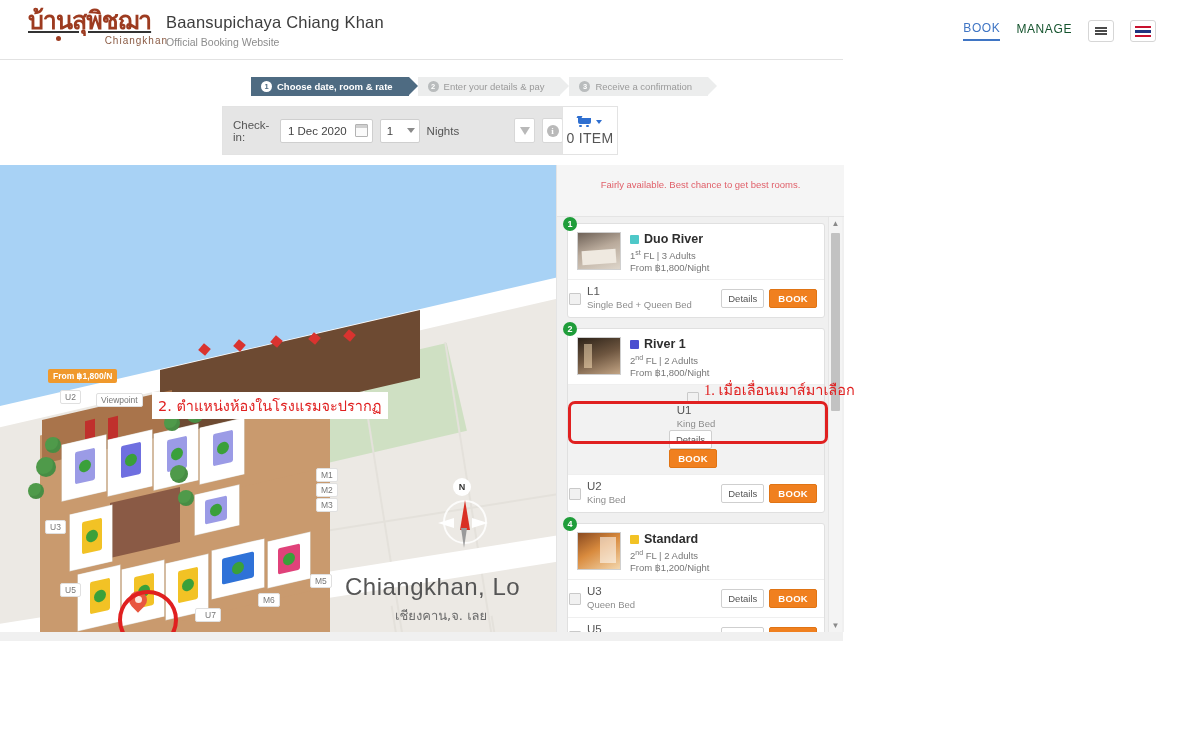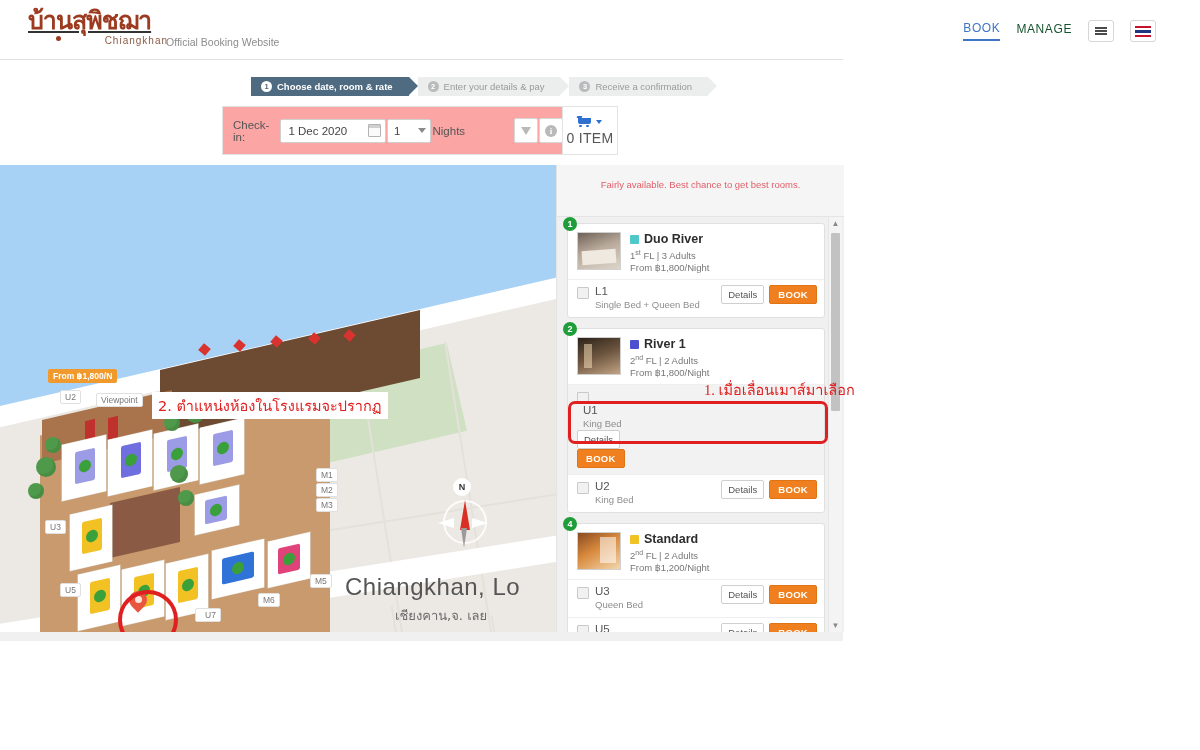--- a/index.html
+++ b/index.html
@@ -60,21 +60,21 @@
   .step.active:after{border-left-color:#4e6b82;}
   .step .num{
     width:11px;height:11px;border-radius:50%;background:#b9bcbd;color:#fff;
     font-size:7.5px;display:flex;align-items:center;justify-content:center;margin-right:5px;font-weight:bold;
   }
   .step.active .num{background:#fff;color:#4e6b82;}
 
   
   .searchbar{
     position:absolute;left:222px;top:106px;width:330px;height:47px;
-    background:#fca5a5;border:1px solid #e3e3e3;display:flex;align-items:center;padding:0 10px;gap:1px;
+    background:#e5e5e5;border:1px solid #e3e3e3;display:flex;align-items:center;padding:0 10px;gap:7px;
   }
   .lbl{font-size:11.5px;color:#555;}
   .date-field{
     width:97px;height:22px;border:1px solid #cfcfcf;background:#fff;border-radius:2px;
     display:flex;align-items:center;justify-content:space-between;padding:0 4px 0 7px;
   }
   .date-field span{font-size:11.5px;color:#444;}
   .cal-ic{width:11px;height:11px;border:1px solid #b3b3b3;border-radius:1px;position:relative;background:#fafafa;}
   .cal-ic:before{content:"";position:absolute;left:0;top:0;width:11px;height:3px;background:#cfcfcf;}
   .nights-field{
@@ -209,21 +209,21 @@
   .th-std:after{content:"";position:absolute;left:22px;top:4px;width:16px;height:26px;background:rgba(255,255,255,.55);}
   .card-info{margin-left:9px;}
   .rtitle{display:flex;align-items:center;gap:5px;}
   .swatch{width:9px;height:9px;border-radius:1px;}
   .rname{font-size:12.5px;font-weight:bold;color:#2d2d2d;}
   .rmeta{font-size:9.5px;color:#777;margin-top:3px;}
   .rmeta sup{font-size:7px;}
   .rprice{font-size:9.5px;color:#777;margin-top:1px;}
 
   .room-row{
-    display:flex;align-items:flex-start;padding:5px 7px 6px 9px;border-top:1px solid #efefef;position:relative;
+    display:flex;align-items:center;padding:5px 7px 6px 1px;border-top:1px solid #efefef;position:relative;
   }
   .room-row.highlight{background:#f2f2f2;flex-direction:column;}
   .rbchk{width:10px;height:10px;border:1px solid #c9c9c9;background:#f1f1f1;border-radius:1px;flex:0 0 auto;margin-top:2px;}
   .room-txt{margin-left:6px;flex:1;}
   .room-code{font-size:11.5px;color:#555;line-height:13px;}
   .room-bed{font-size:9.5px;color:#8d8d8d;line-height:12px;margin-top:1px;}
   .btn-details{
     border:1px solid #cfcfcf;background:#fff;border-radius:2px;font-size:9.5px;color:#555;
     padding:3px 6px;cursor:pointer;margin-right:5px;
   }
@@ -237,20 +237,21 @@
 <body>
 
 <div class="page">
 
   <div class="header">
     <div class="brand">
       <div class="brand-thai">บ้านสุพิชฌา</div>
       <div class="brand-dot"></div>
       <div class="brand-sub">Chiangkhan</div>
     </div>
+    <div class="hotel-name">Baansupichaya Chiang Khan</div>
     <div class="hotel-sub">Official Booking Website</div>
 
     <div class="nav">
       <div class="nav-link active">BOOK</div>
       <div class="nav-link">MANAGE</div>
       <div class="nav-btn">
         <div class="burger">
             <span></span>
             <span></span>
             <span></span>

